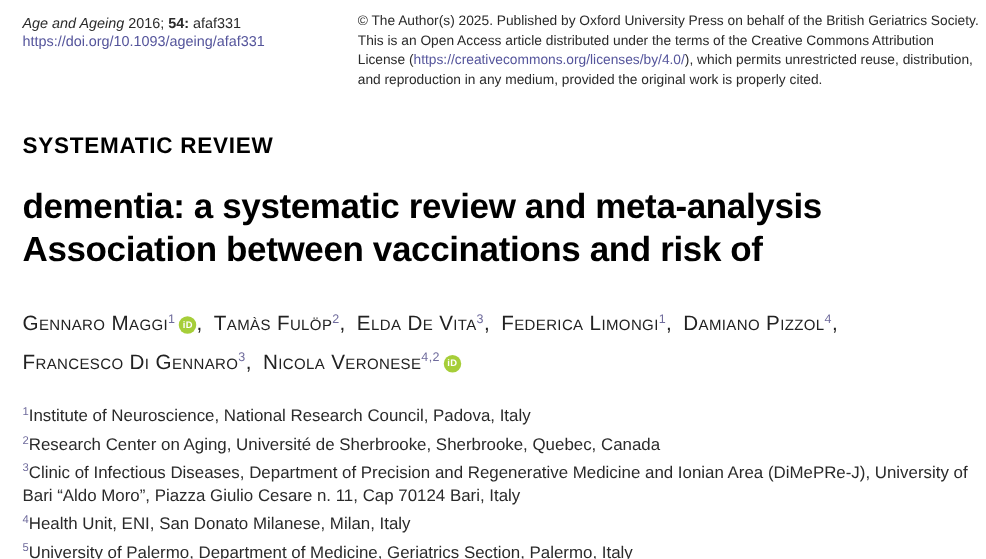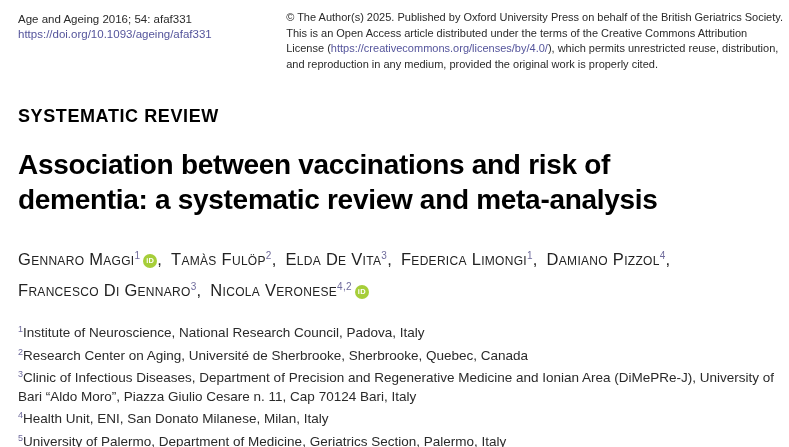--- a/index.html
+++ b/index.html
@@ -15,22 +15,22 @@
     display: flex;
     justify-content: space-between;
     align-items: flex-start;
   }
   .journal-info {
     font-size: 11.5px;
     line-height: 15px;
     white-space: nowrap;
     padding-top: 2px;
   }
-  .journal-name { }
-  .journal-vol { font-weight: normal; }
+  .journal-name { font-style: italic; }
+  .journal-vol { font-weight: bold; }
   .link { color: #54549b; text-decoration: none; cursor: pointer; }
   .copyright-block {
     font-size: 11px;
     line-height: 15.5px;
     text-align: left;
     max-width: 566px;
     color: #2a2a2a;
   }
   
   .section-label {
@@ -116,22 +116,22 @@
     <div>© The Author(s) 2025. Published by Oxford University Press on behalf of the British Geriatrics Society.</div>
     <div>This is an Open Access article distributed under the terms of the Creative Commons Attribution</div>
     <div><span>License (</span><a class="link">https://creativecommons.org/licenses/by/4.0/</a><span>), which permits unrestricted reuse, distribution,</span></div>
     <div>and reproduction in any medium, provided the original work is properly cited.</div>
   </div>
 </div>
 
 <div class="section-label">SYSTEMATIC REVIEW</div>
 
 <h1 class="title">
+  <div>dementia: a systematic review and meta-analysis</div>
   <div>Association between vaccinations and risk of</div>
-  <div>dementia: a systematic review and meta-analysis</div>
 </h1>
 
 <div class="authors">
   <span class="author"><span>Gennaro Maggi</span><sup class="author-sup">1</sup><span class="orcid-icon"><span>iD</span></span><span class="author-sep">, </span></span>
 
   <span class="author"><span>Tamàs Fulöp</span><sup class="author-sup">2</sup><span class="author-sep">, </span></span>
 
   <span class="author"><span>Elda De Vita</span><sup class="author-sup">3</sup><span class="author-sep">, </span></span>
 
   <span class="author"><span>Federica Limongi</span><sup class="author-sup">1</sup><span class="author-sep">, </span></span>

